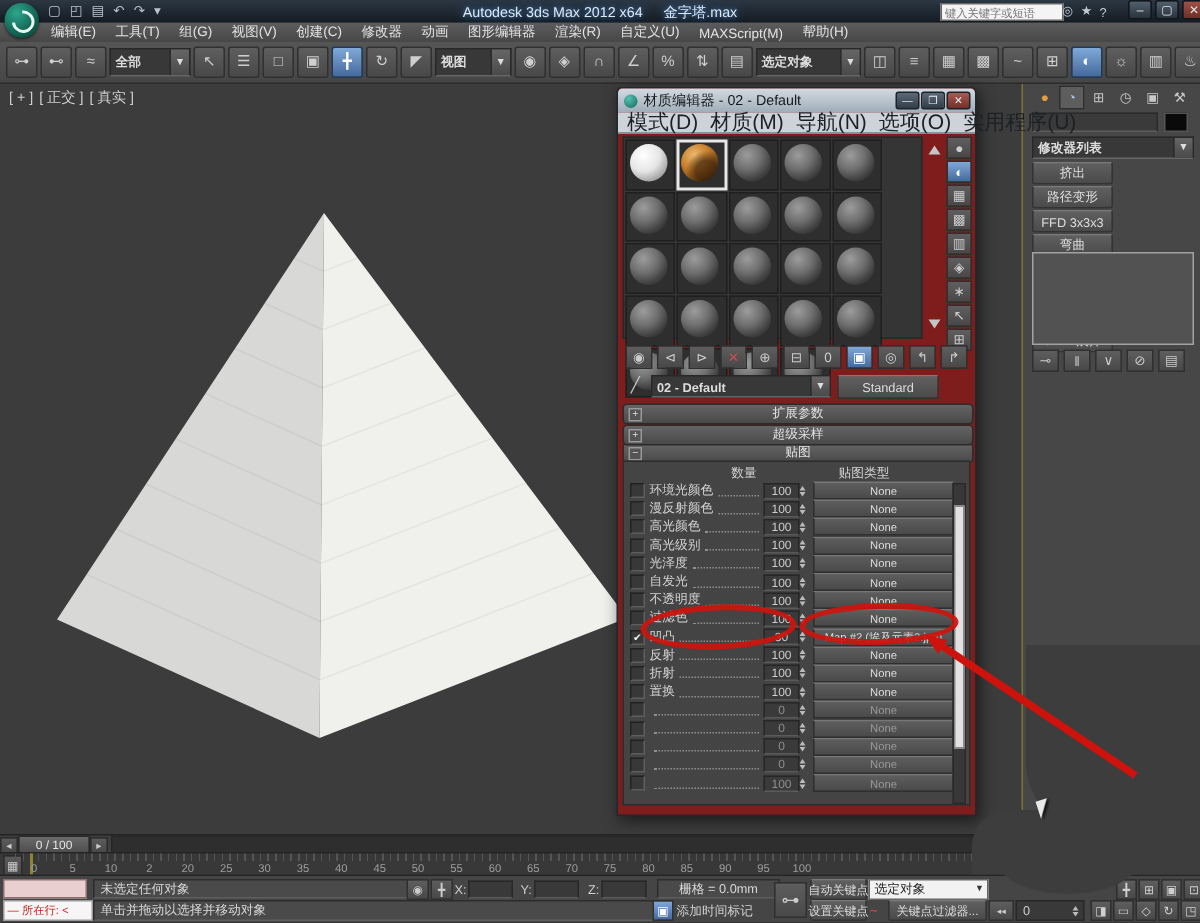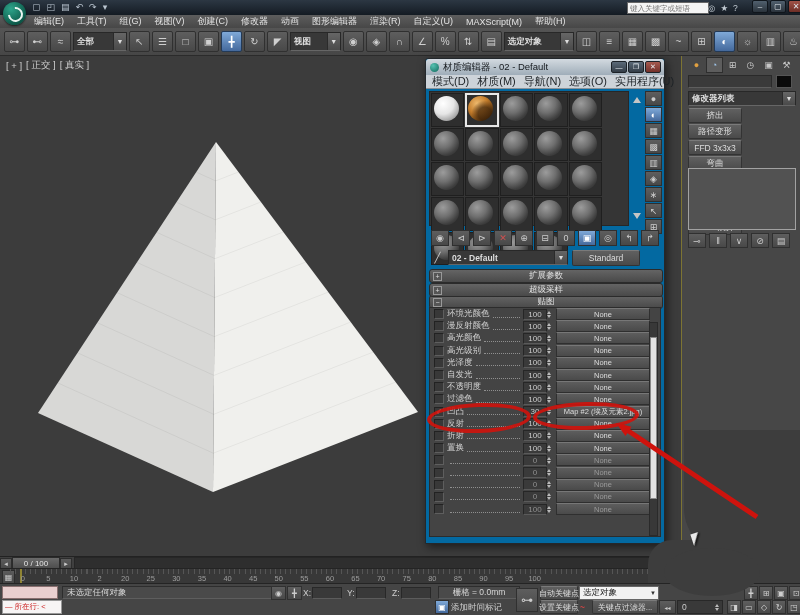--- a/index.html
+++ b/index.html
@@ -98,33 +98,33 @@
   .sicon{display:flex;align-items:center;justify-content:center;background:linear-gradient(#5e5e5e,#484848);
         border:1px solid #303030;color:#ccc;}
   .navgrp{display:flex;gap:1px;}
   .navgrp span{width:12px;height:12px;display:flex;align-items:center;justify-content:center;
         background:linear-gradient(#5e5e5e,#484848);border:1px solid #2f2f2f;color:#cfcfcf;font-size:8px;}
   .spin{display:inline-flex;flex-direction:column;justify-content:center;gap:1px;width:7px;}
   .spin i{width:0;height:0;border:2.5px solid transparent;}
   .spin i.up{border-bottom:3px solid #bbb;border-top:none;}
   .spin i.dn{border-top:3px solid #bbb;border-bottom:none;}
   
-  #me{left:425px;top:58px;width:238px;height:484px;background:#0369a1;border:1px solid #23282c;
+  #me{left:411px;top:58px;width:238px;height:484px;background:#7f1d1d;border:1px solid #23282c;
       border-radius:3px 3px 0 0;box-shadow:2px 3px 10px rgba(0,0,0,.55);z-index:3;}
   #me-titlebar{position:absolute;left:0;top:0;width:100%;height:16px;border-radius:3px 3px 0 0;
       background:linear-gradient(#d3dae0,#9fadb9);display:flex;align-items:center;padding-left:4px;box-sizing:border-box;}
   #me-ico{width:9px;height:9px;border-radius:50%;background:radial-gradient(circle at 35% 30%,#57c2b2,#11695c);margin-right:4px;}
   #me-title{color:#15191d;font-size:9.5px;flex:1;white-space:nowrap;overflow:hidden;}
   .me-controls{display:flex;gap:1px;margin-right:3px;}
   .me-controls span{width:14px;height:10px;display:flex;align-items:center;justify-content:center;
       background:linear-gradient(#5b6a78,#333d47);border:1px solid #1c2228;color:#e8edf1;font-size:7px;border-radius:2px;}
   .me-controls span.close{background:linear-gradient(#a65a50,#73302a);}
   #me-menubar{position:absolute;left:0;top:16px;width:100%;height:14px;background:#cdd3d9;
       display:flex;align-items:center;gap:8px;padding-left:6px;box-sizing:border-box;border-bottom:1px solid #8a9198;}
-  #me-menubar span{color:#1c2125;font-size:11px;white-space:nowrap;}
+  #me-menubar span{color:#1c2125;font-size:14px;white-space:nowrap;}
   #me-slots{position:absolute;left:3px;top:32px;width:200px;height:135px;background:#353535;
       border:1px solid #272727;display:flex;flex-wrap:wrap;gap:1px;padding:1px;box-sizing:border-box;}
   .slot{width:31.4px;height:31.7px;background:#2e2e2e;border:1px solid #1f1f1f;position:relative;}
   .slot .ball{position:absolute;left:2px;top:2px;width:25px;height:25px;border-radius:50%;
       background:radial-gradient(circle at 36% 30%,#9c9c9c,#6f6f6f 40%,#404040 70%,#252525 95%);}
   .slot.white .ball{background:radial-gradient(circle at 36% 30%,#ffffff,#e6e6e6 45%,#9a9a9a 80%,#5a5a5a);}
   .slot.sel{border:2px solid #e8e8e8;width:29.4px;height:29.7px;}
   .slot.sel .ball{left:1px;top:1px;background:
       radial-gradient(circle at 68% 72%,rgba(35,18,4,.6) 0 28%,transparent 55%),
       radial-gradient(circle at 36% 30%,#eeb96d,#c47d2c 42%,#7c4b15 72%,#3c230a 95%);}
@@ -177,20 +177,23 @@
   #arrow-svg{left:0;top:0;width:800px;height:615px;z-index:9;pointer-events:none;}
   #cursor{left:692px;top:533px;width:0;height:0;border-top:12px solid #e9e9e9;border-right:8px solid transparent;
       transform:rotate(-18deg);z-index:10;filter:drop-shadow(1px 1px 1px #000);}
 </style>
 </head>
 <body>
 
 <div id="stage">
 
   <div id="titlebar" class="abs">
+    <div id="title-text" class="abs">
+      <span>Autodesk 3ds Max 2012 x64</span><b>金字塔.max</b>
+    </div>
     <div class="qat abs flex">
 
     <span>▢</span>
         <span>◰</span>
         <span>▤</span>
         <span>↶</span>
         <span>↷</span>
         <span>▾</span>
       </div>
     <input id="ic-search" class="abs" placeholder="键入关键字或短语" style="">
@@ -394,20 +397,21 @@
     <span class="sicon abs" style="left:271px;top:2px;width:13px;height:12px;font-size:8px">◉</span>
     <span class="sicon abs" style="left:287px;top:2px;width:13px;height:12px;font-size:8px">╋</span>
     <span class="slabel abs" style="left:303px;top:4px">X:</span>
     <span class="sfield abs" style="left:312px;top:3px;width:28px"></span>
     <span class="slabel abs" style="left:347px;top:4px">Y:</span>
     <span class="sfield abs" style="left:356px;top:3px;width:28px"></span>
     <span class="slabel abs" style="left:392px;top:4px">Z:</span>
     <span class="sfield abs" style="left:401px;top:3px;width:28px"></span>
     <div class="prompt abs" style="left:438px;top:2px;width:72px;height:11px;justify-content:center">栅格 = 0.0mm</div>
 
+    <div class="prompt abs" style="left:62px;top:16px;width:368px;height:12px">单击并拖动以选择并移动对象</div>
     <span class="sicon abs" style="left:435px;top:16px;width:12px;height:12px;background:linear-gradient(#7fa9d8,#44699c);color:#fff;font-size:8px">▣</span>
     <span class="slabel abs" style="left:451px;top:18px">添加时间标记</span>
 
     <span class="sicon abs" style="left:516px;top:4px;width:20px;height:22px;font-size:12px">⊶</span>
     <span class="btn abs" style="left:540px;top:2px;width:36px;height:12px;font-size:8px">自动关键点</span>
     <span class="btn abs" style="left:540px;top:16px;width:36px;height:12px;font-size:8px">设置关键点</span>
     <div class="abs flex" style="left:579px;top:2px;width:78px;height:12px;background:#f2f2f2;border:1px solid #666">
       <span style="flex:1;color:#222;font-size:8.5px;padding-left:3px">选定对象</span>
       <span style="color:#333;font-size:6px;padding-right:2px">▼</span>
     </div>
@@ -575,20 +579,24 @@
     </div>
     <div class="rollout" style="top:236px">
       <span class="st">−</span>
       <span>贴图</span>
     </div>
     <div class="rollout" style="top:224px">
       <span class="st">+</span>
       <span>超级采样</span>
     </div>
     <div id="maps-box">
+      <div id="maps-head">
+        <span class="h1">数量</span>
+        <span class="h2">贴图类型</span>
+      </div>
       <div>
 
           <div class="mrow">
             <span class="chk">
               <i></i>
             </span>
             <span class="mlabel">环境光颜色</span>
             <span class="leader"></span>
             <span class="amt">100</span>
             <span class="spin">

